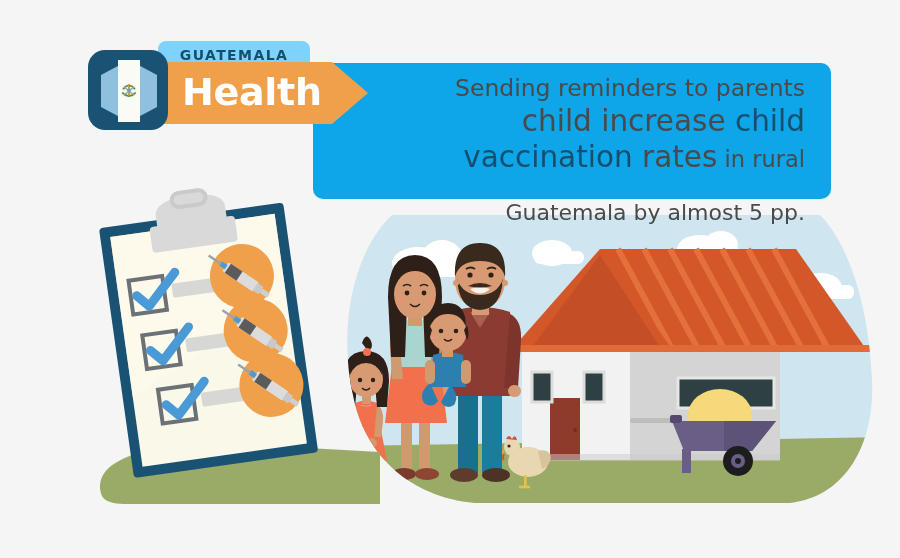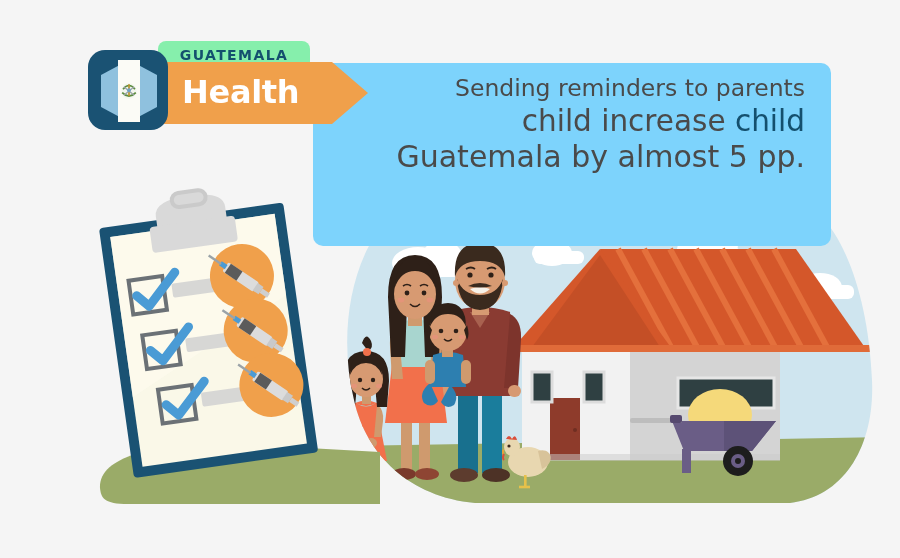--- a/index.html
+++ b/index.html
@@ -12,63 +12,63 @@
   }
   #stage { position: absolute; inset: 0; }
 
   
   .scene-wrap { position: absolute; left: 300px; top: 215px; width: 580px; height: 290px; }
   .scene-svg { position: absolute; left: 0; top: 0; }
 
   
   .text-panel {
     position: absolute; left: 313px; top: 63px;
-    width: 518px; height: 183px;
-    background: #7dd3fc; border-radius: 10px;
+    width: 518px; height: 136px;
+    background: #0ea5e9; border-radius: 10px;
     z-index: 5;
   }
   .text-lines {
     position: absolute; right: 26px; top: 11px;
     width: 430px; text-align: right;
     color: #4a4a4a;
   }
   .tl { line-height: 1.23; white-space: nowrap; }
   .tl-1 { font-size: 23.5px; }
   .tl-2 { font-size: 29.5px; }
   .tl-3 { font-size: 29.5px; }
-  .tl-4 { font-size: 30px; }
+  .tl-4 { font-size: 22px; margin-top: 24px; }
   .bold-navy { font-weight: normal; color: #14506e; }
   .sm { font-size: 22.5px; }
 
   
   .guat-tab {
     position: absolute; left: 158px; top: 41px;
     width: 152px; height: 34px;
-    background: #86efac;
+    background: #7dd3fc;
     border-radius: 8px 8px 0 0;
     z-index: 6;
   }
   .guat-tab span {
     display: block; text-align: center;
     font-size: 14px; font-weight: bold;
     letter-spacing: 1.4px; color: #14506e;
     line-height: 28px;
   }
   .health-shadow {
     position: absolute; left: 152px; top: 70px;
     width: 210px; height: 62px; z-index: 6;
   }
   .health-ribbon {
     position: absolute; left: 152px; top: 62px;
     width: 218px; height: 62px; z-index: 7;
   }
   .health-label {
     position: absolute; left: 182px; top: 62px;
     width: 150px; height: 62px; line-height: 60px;
-    font-size: 32px; font-weight: bold; color: #ffffff;
+    font-size: 38px; font-weight: bold; color: #ffffff;
     z-index: 8; letter-spacing: -0.3px;
   }
   .hex-badge {
     position: absolute; left: 88px; top: 50px;
     width: 80px; height: 80px;
     background: #1a5273; border-radius: 17px;
     z-index: 9;
   }
   .hex-svg { position: absolute; left: 10px; top: 8px; }
 </style>
@@ -358,20 +358,21 @@
           <rect x="130" y="207.5" width="15" height="2.4" fill="#9aa3a8"></rect>
         </g>
       </g>
     </g>
   </svg>
 
   <div class="text-panel">
     <div class="text-lines">
       <div class="tl tl-1">Sending reminders to parents</div>
       <div class="tl tl-2"><span>child increase </span><span class="bold-navy">child</span></div>
+      <div class="tl tl-3"><span class="bold-navy">vaccination</span><span> rates</span><span class="sm"> in rural</span></div>
       <div class="tl tl-4">Guatemala by almost 5 pp.</div>
     </div>
   </div>
 
   <div class="guat-tab">
     <span>GUATEMALA</span>
   </div>
 
   <svg class="health-shadow" viewBox="0 0 210 62">
     <path d="M 0 8 L 172 8 L 205 31 L 172 54 L 0 54 Z" fill="#dd8e3c"></path>

